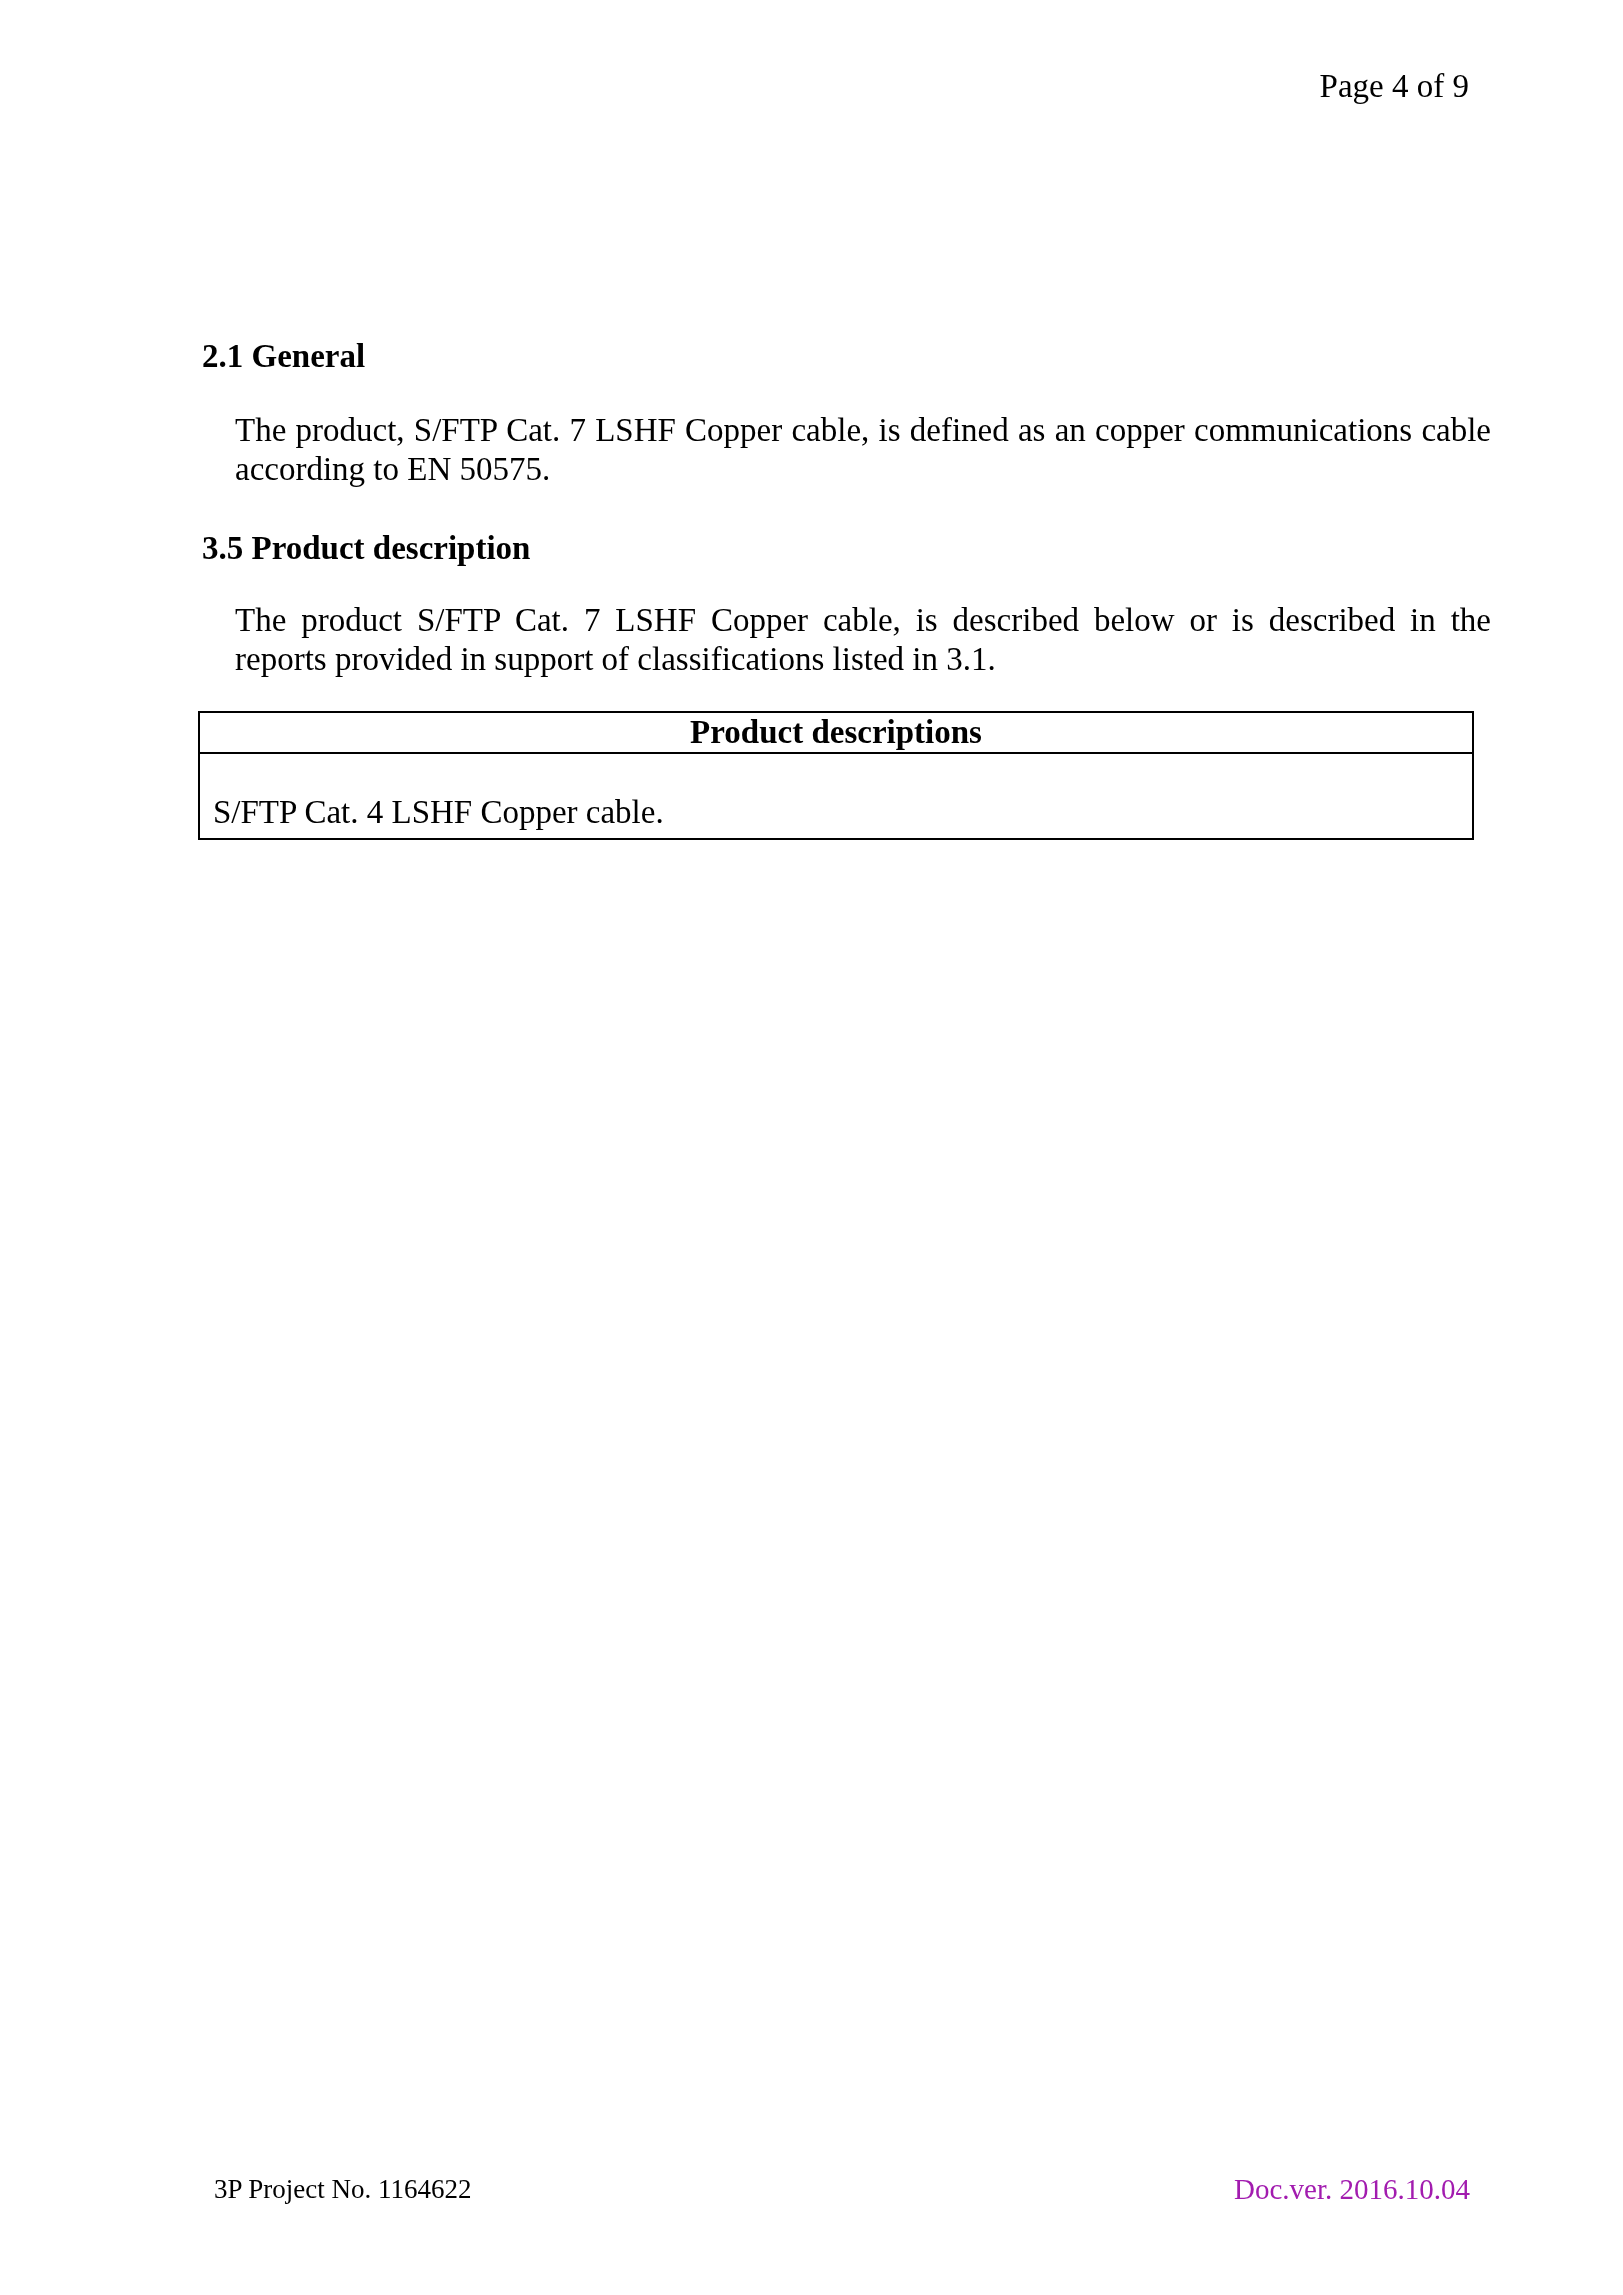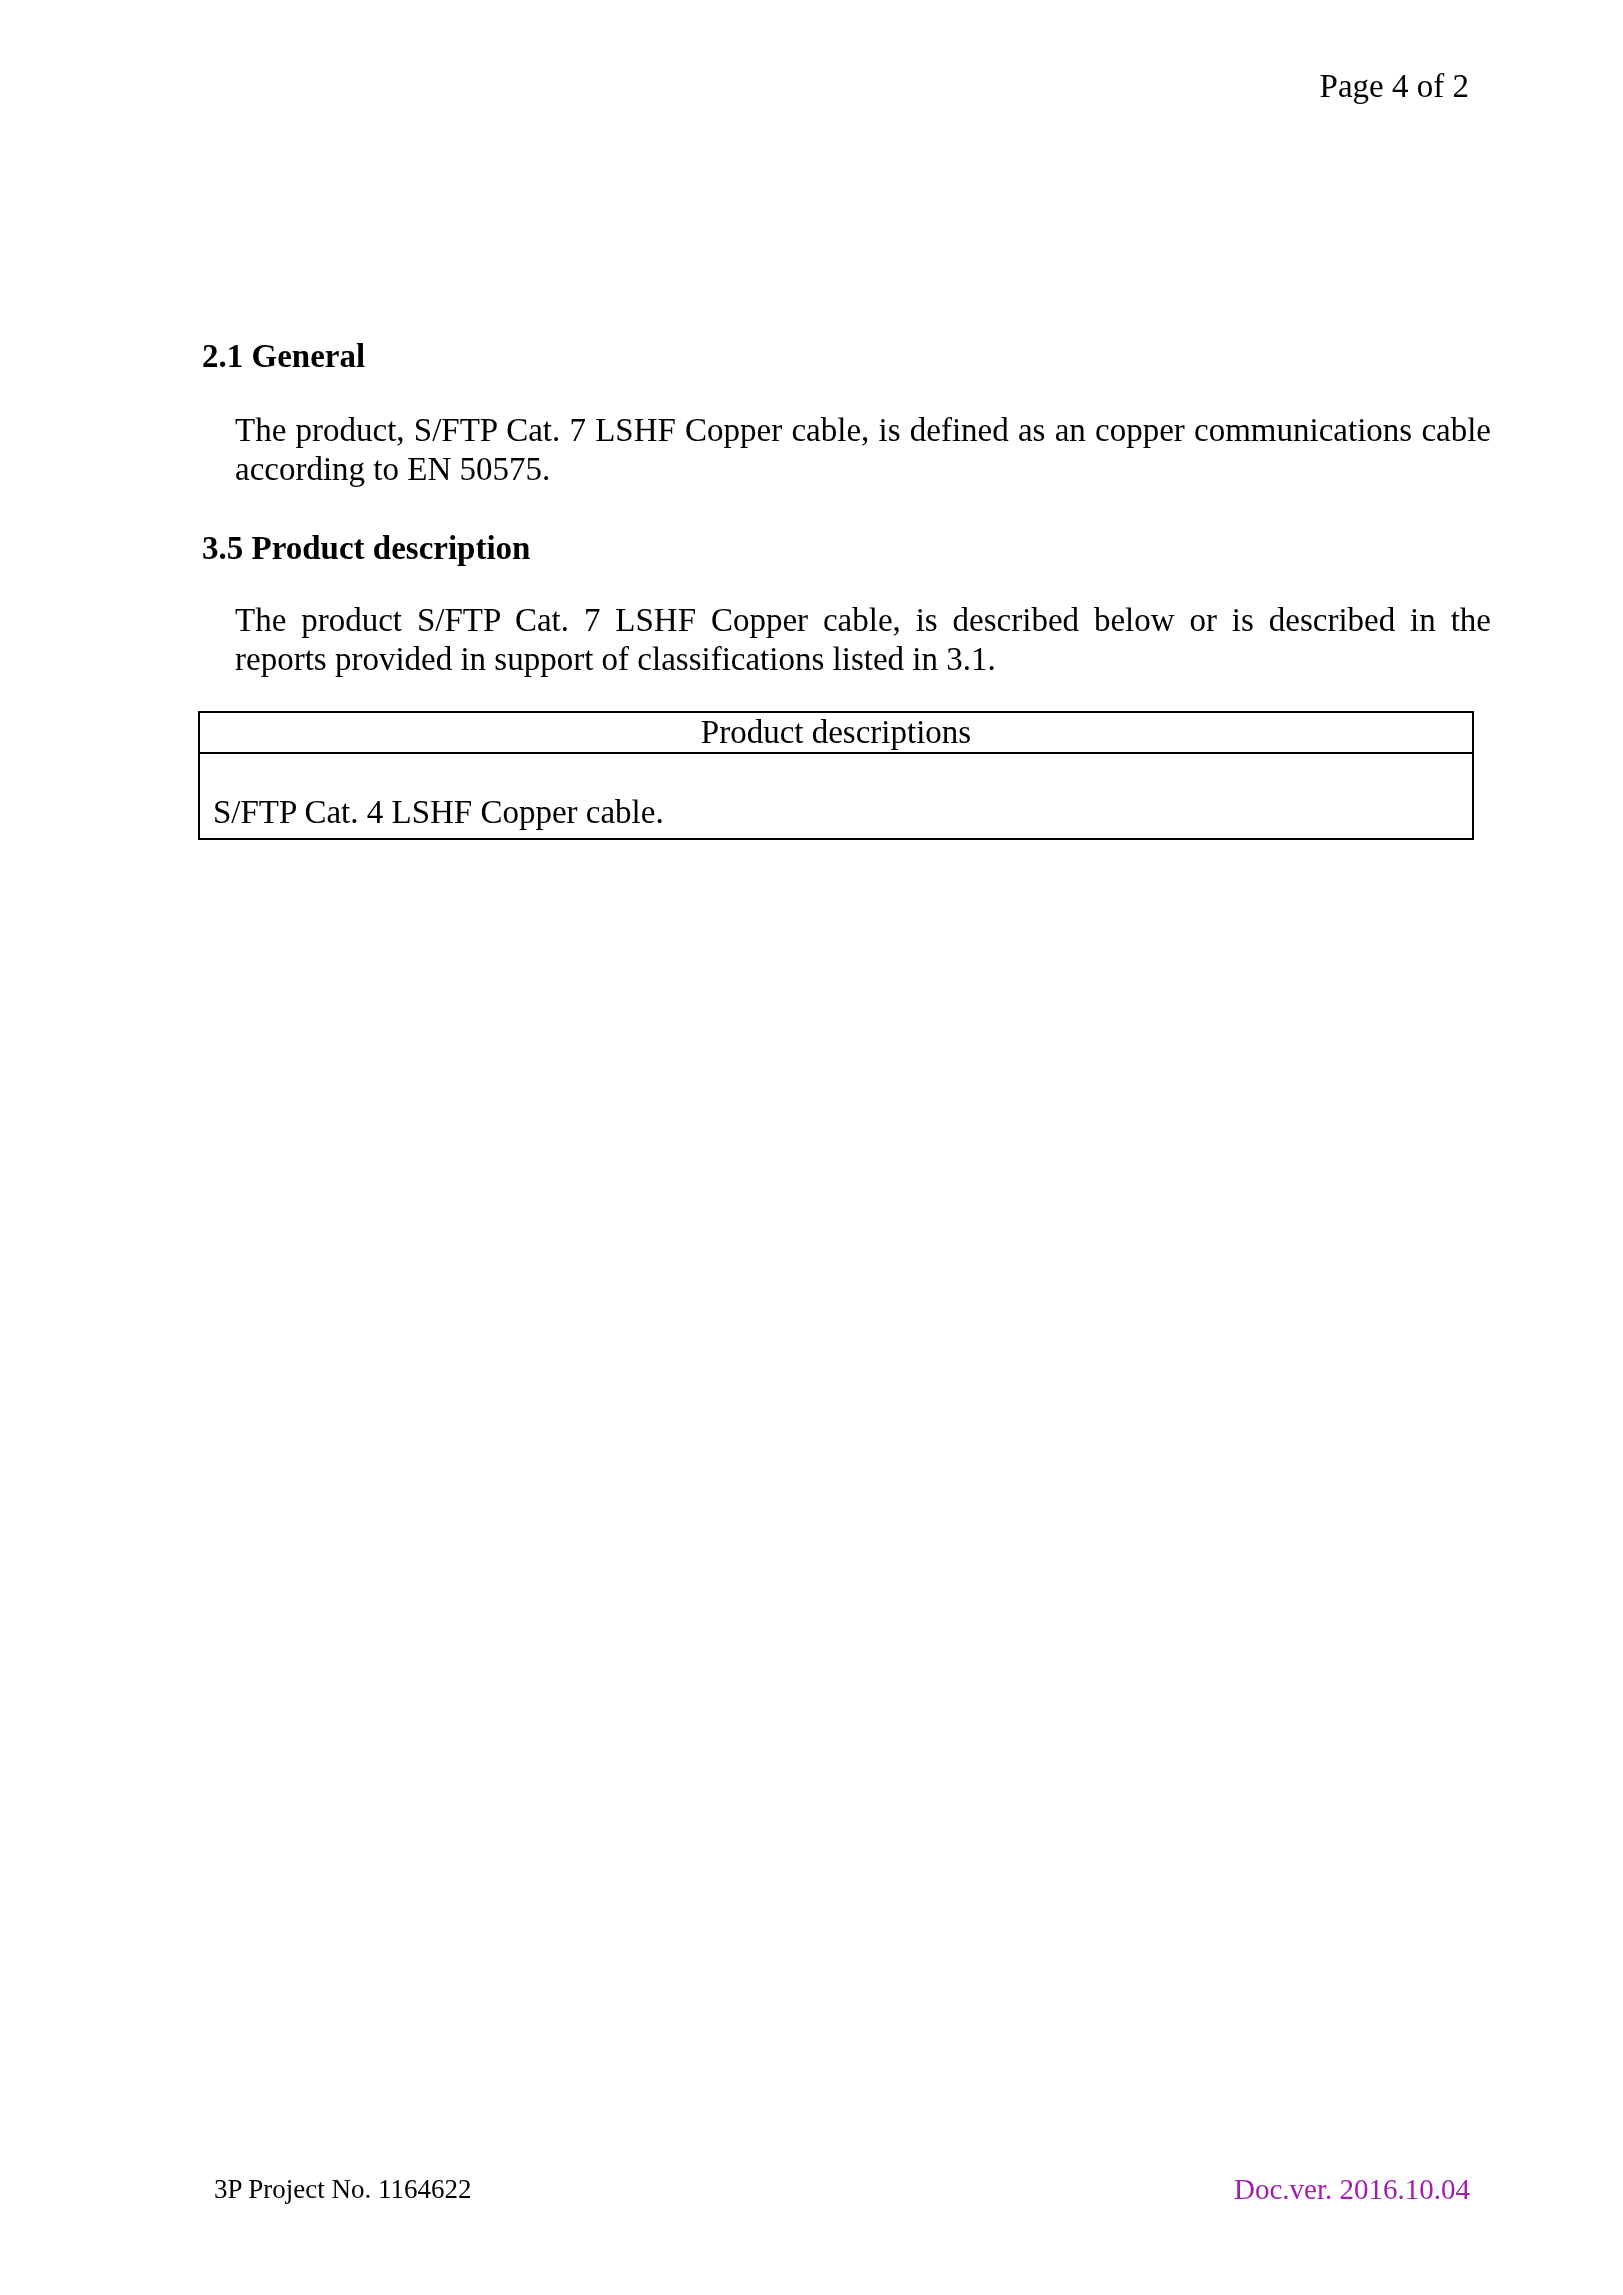--- a/index.html
+++ b/index.html
@@ -64,21 +64,21 @@
     left: 198px;
     width: 1276px;
     border-collapse: collapse;
     table-layout: fixed;
     font-size: 33px;
   }
   .product-table th, .product-table td {
     border: 2.6px solid #000000;
   }
   .product-table th {
-    font-weight: normal;
+    font-weight: bold;
     text-align: center;
     padding: 2px 13px 3.3px 13px;
     line-height: 34px;
   }
   .product-table td {
     text-align: left;
     vertical-align: bottom;
     padding: 41px 13px 9.2px 13px;
     line-height: 34px;
   }
@@ -98,21 +98,21 @@
     line-height: 34px;
     white-space: nowrap;
     color: #a21caf;
   }
 </style>
 </head>
 <body>
 
 <div class="page">
 
-  <div class="page-number">Page 4 of 2</div>
+  <div class="page-number">Page 4 of 9</div>
 
 
   <div class="h2 h2-general">2.1 General</div>
 
   <div class="body-para para-general">The product, S/FTP Cat. 7 LSHF Copper cable, is defined as an copper communications cable according to EN 50575.</div>
 
   <div class="h2 h2-product-description">3.5 Product description</div>
 
   <div class="body-para para-product-description">The product S/FTP Cat. 7 LSHF Copper cable, is described below or is described in the reports provided in support of classifications listed in 3.1.</div>
 

